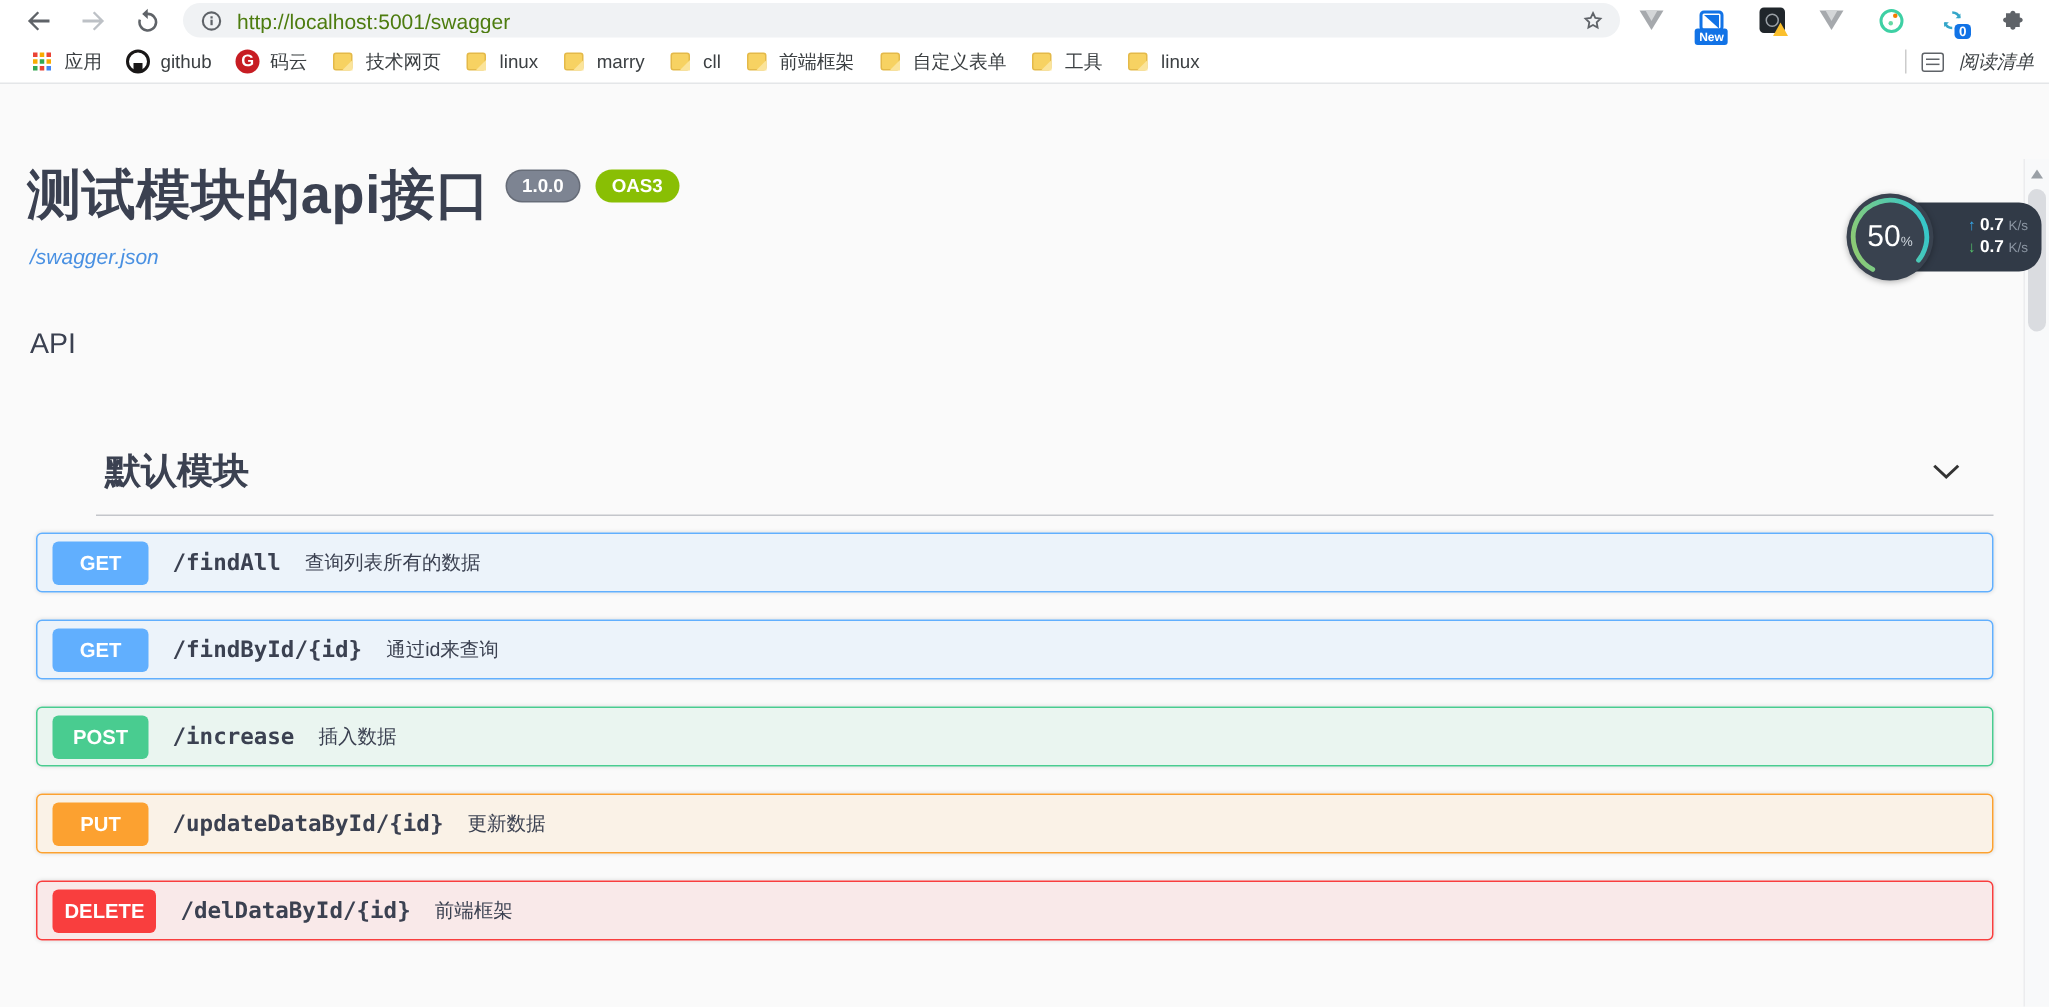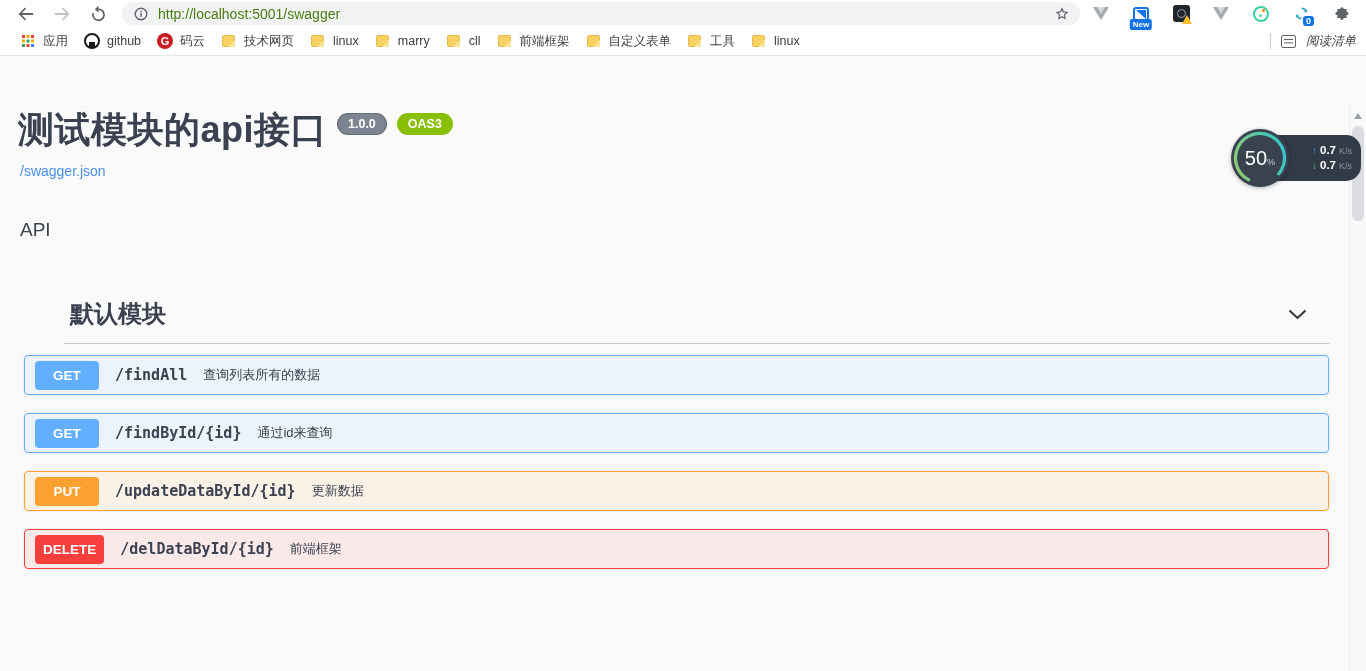--- a/index.html
+++ b/index.html
@@ -62,21 +62,21 @@
   .ic-readlist::before { content:""; position:absolute; left:2px; top:3px; right:2px; height:1.6px; background:#5f6368; box-shadow:0 3.4px #5f6368; }
 
   
   .page { position:relative; height:614px; background:#fafafa; }
   .content { padding:0 37px 0 24px; }
   .api-h1 { margin:50px 0 0 -6px; display:flex; align-items:center; gap:10px; }
   .api-title { font-size:36px; font-weight:bold; color:#3b4151; letter-spacing:0.5px; }
   .pill { color:#fff; font-size:12.5px; font-weight:bold; padding:4px 11px; border-radius:57px; position:relative; top:-7px; }
   .pill-version { background:#7d8492; box-shadow:inset 0 0 0 1px rgba(0,0,0,.18); }
   .pill-oas { background:#89bf04; }
-  .spec-link { display:inline-block; margin:8px 0 16px -4px; font-size:14px; color:#4990e2; text-decoration:none; cursor:pointer; }
+  .spec-link { display:inline-block; margin:8px 0 16px -4px; font-size:14px; color:#4990e2; text-decoration:none; cursor:pointer;font-style:italic; }
   .api-desc { margin:24px 0 0 -4px; font-size:19px; color:#3b4151; }
 
   .tag-header { margin-top:57px; display:flex; align-items:center; justify-content:space-between;
     padding:0 22px 13px 6px; border-bottom:1px solid rgba(59,65,81,.28); cursor:pointer;margin-left:40px; }
   .tag-title { font-size:24px; font-weight:bold; color:#3b4151; }
 
   .ops { margin-top:11px; }
   .opblock { height:40px; border:1px solid; border-radius:4px; display:flex; align-items:center;
     margin-bottom:18px; box-shadow:0 0 3px rgba(0,0,0,.12); cursor:pointer; }
   .method { min-width:64px; height:29px; line-height:29px; margin-left:10px; padding:0 8px; border-radius:4px;
@@ -269,20 +269,25 @@
           <span class="op-path">/findAll</span>
           <span class="op-desc">查询列表所有的数据</span>
         </div>
 
         <div class="opblock" style="border-color: rgb(97, 175, 254); background: rgba(97, 175, 254, 0.09);">
           <span class="method" style="background: rgb(97, 175, 254);">GET</span>
           <span class="op-path">/findById/{id}</span>
           <span class="op-desc">通过id来查询</span>
         </div>
 
+        <div class="opblock" style="border-color: rgb(73, 204, 144); background: rgba(73, 204, 144, 0.09);">
+          <span class="method" style="background: rgb(73, 204, 144);">POST</span>
+          <span class="op-path">/increase</span>
+          <span class="op-desc">插入数据</span>
+        </div>
 
         <div class="opblock" style="border-color: rgb(252, 161, 48); background: rgba(252, 161, 48, 0.09);">
           <span class="method" style="background: rgb(252, 161, 48);">PUT</span>
           <span class="op-path">/updateDataById/{id}</span>
           <span class="op-desc">更新数据</span>
         </div>
 
         <div class="opblock" style="border-color: rgb(249, 62, 62); background: rgba(249, 62, 62, 0.09);">
           <span class="method" style="background: rgb(249, 62, 62);">DELETE</span>
           <span class="op-path">/delDataById/{id}</span>

